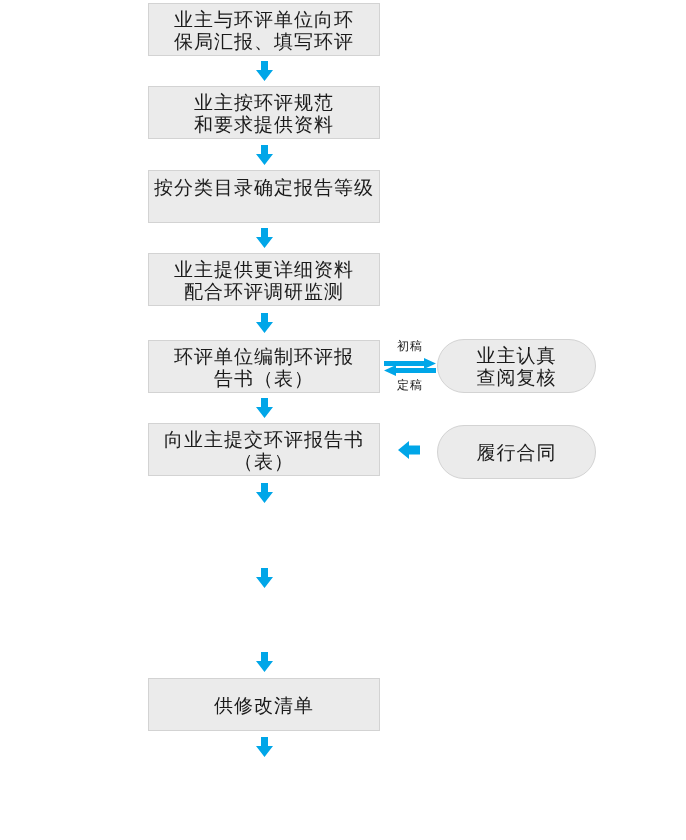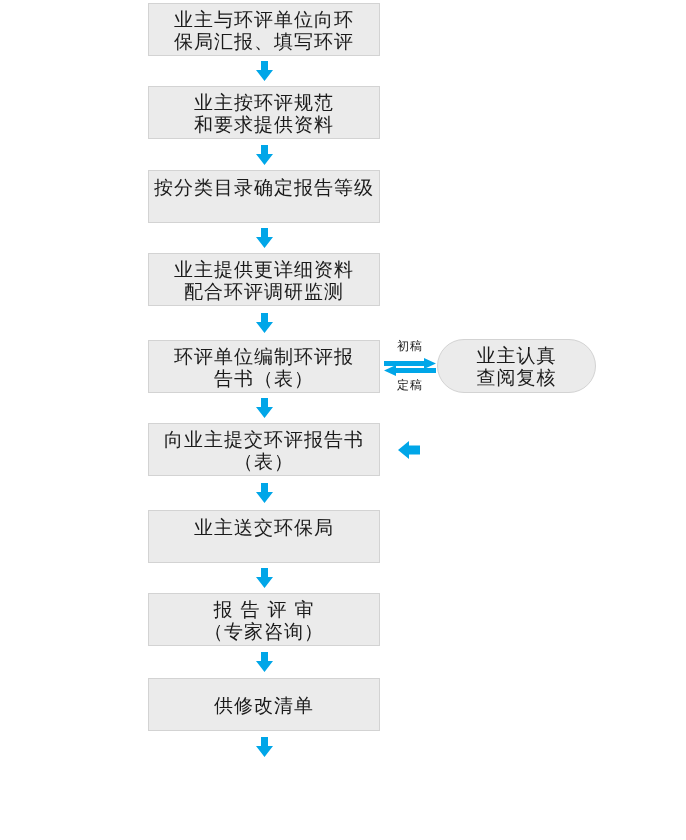--- a/index.html
+++ b/index.html
@@ -57,39 +57,35 @@
 
   <div class="box" style="top:340px">
     <div>环评单位编制环评报</div>
     <div>告书（表）</div>
   </div>
 
   <div class="box" style="top:423px">
     <div>向业主提交环评报告书（表）</div>
   </div>
 
-  <div class="box up" style="top:510px">
-    <div>业主送交环保局</div>
-  </div>
 
-  <div class="box" style="top:593px">
-    <div>报 告 评 审</div>
-    <div>（专家咨询）</div>
-  </div>
 
   <div class="box" style="top:678px">
     <div>供修改清单</div>
   </div>
 
 
   <div class="box side" style="top:339px">
     <div>业主认真</div>
     <div>查阅复核</div>
   </div>
 
+  <div class="box side" style="top:425px">
+    <div>履行合同</div>
+  </div>
 
   <div class="hlabel" style="top:338px">初稿</div>
   <div class="hlabel" style="top:377px">定稿</div>
 
   <div class="arrow" style="left:256px;top:61px">
     <svg width="17" height="20" viewBox="0 0 17 20">
         <path d="M5 0 H12 V9 H17 L8.5 20 L0 9 H5 Z" fill="var(--arrow)"></path>
       </svg>
   </div>
   <div class="arrow" style="left:256px;top:145px">

